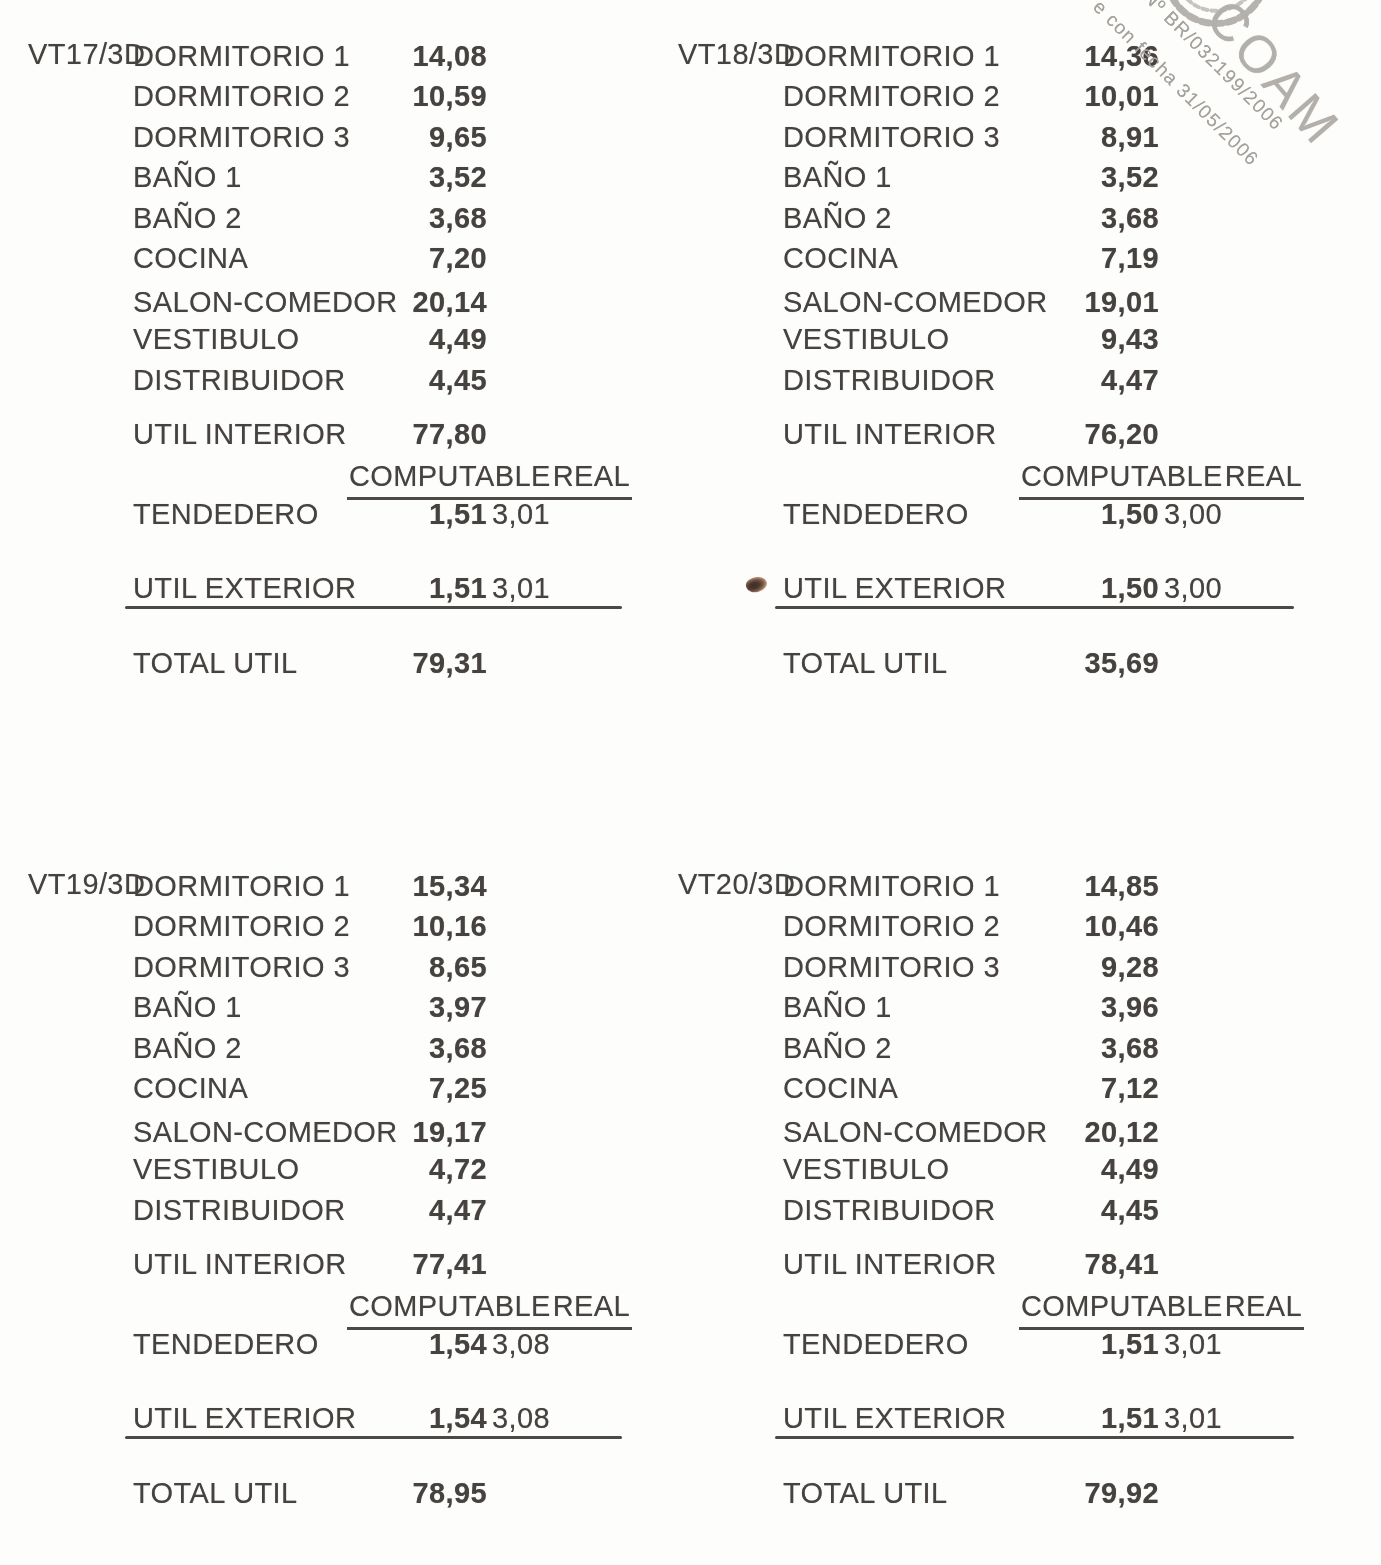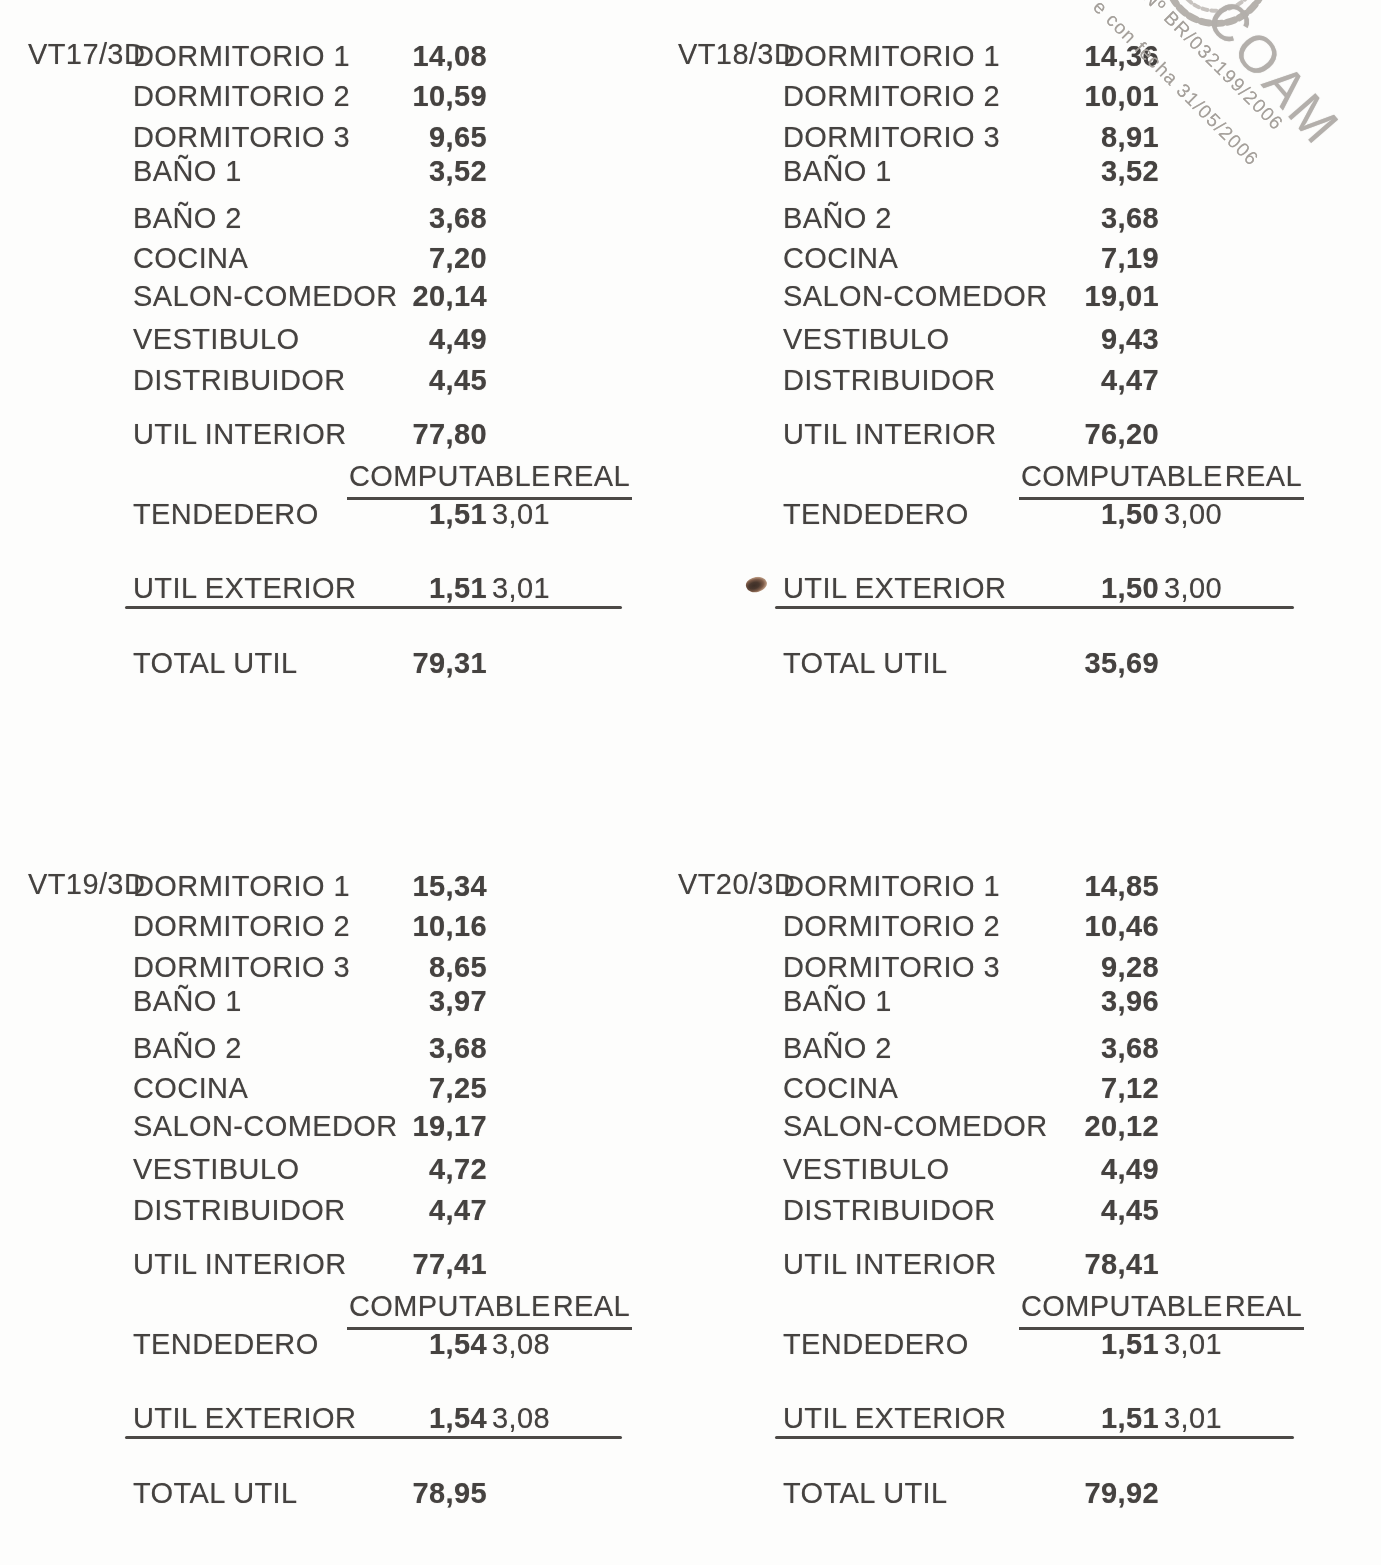--- a/index.html
+++ b/index.html
@@ -27,22 +27,22 @@
   .hdr2{position:absolute;left:calc(492px + var(--vs));top:0;width:120px;text-align:right;}
   .hdr1 span,.hdr2 span{
     display:inline-block;border-bottom:3px solid #4c4946;padding:0 2px 4px;
   }
   .xline{
     position:absolute;left:105px;width:calc(497px + var(--vs));height:3px;
     background:#4c4946;border-radius:2px;
   }
 
   
-  .r0{top:0}.r1{top:40px}.r2{top:81px}.r3{top:115px}.r4{top:162px}
-  .r5{top:202px}.r6{top:240px}.r7{top:283px}.r8{top:324px}
+  .r0{top:0}.r1{top:40px}.r2{top:81px}.r3{top:121px}.r4{top:162px}
+  .r5{top:202px}.r6{top:246px}.r7{top:283px}.r8{top:324px}
   .r-ui{top:378px}.r-hdr{top:420px}.r-tend{top:458px}
   .r-ext{top:532px}.r-line{top:567px}.r-tot{top:607px}
 
   
   .stamp{position:absolute;left:0;top:0;width:100%;height:100%;pointer-events:none;}
   .stamp-org{
     position:absolute;left:1240px;top:-12px;
     font-size:52px;letter-spacing:4px;color:#b3afab;
     transform:rotate(49deg);transform-origin:0 0;white-space:nowrap;
     text-shadow:0 0 1px rgba(170,166,162,.6);

